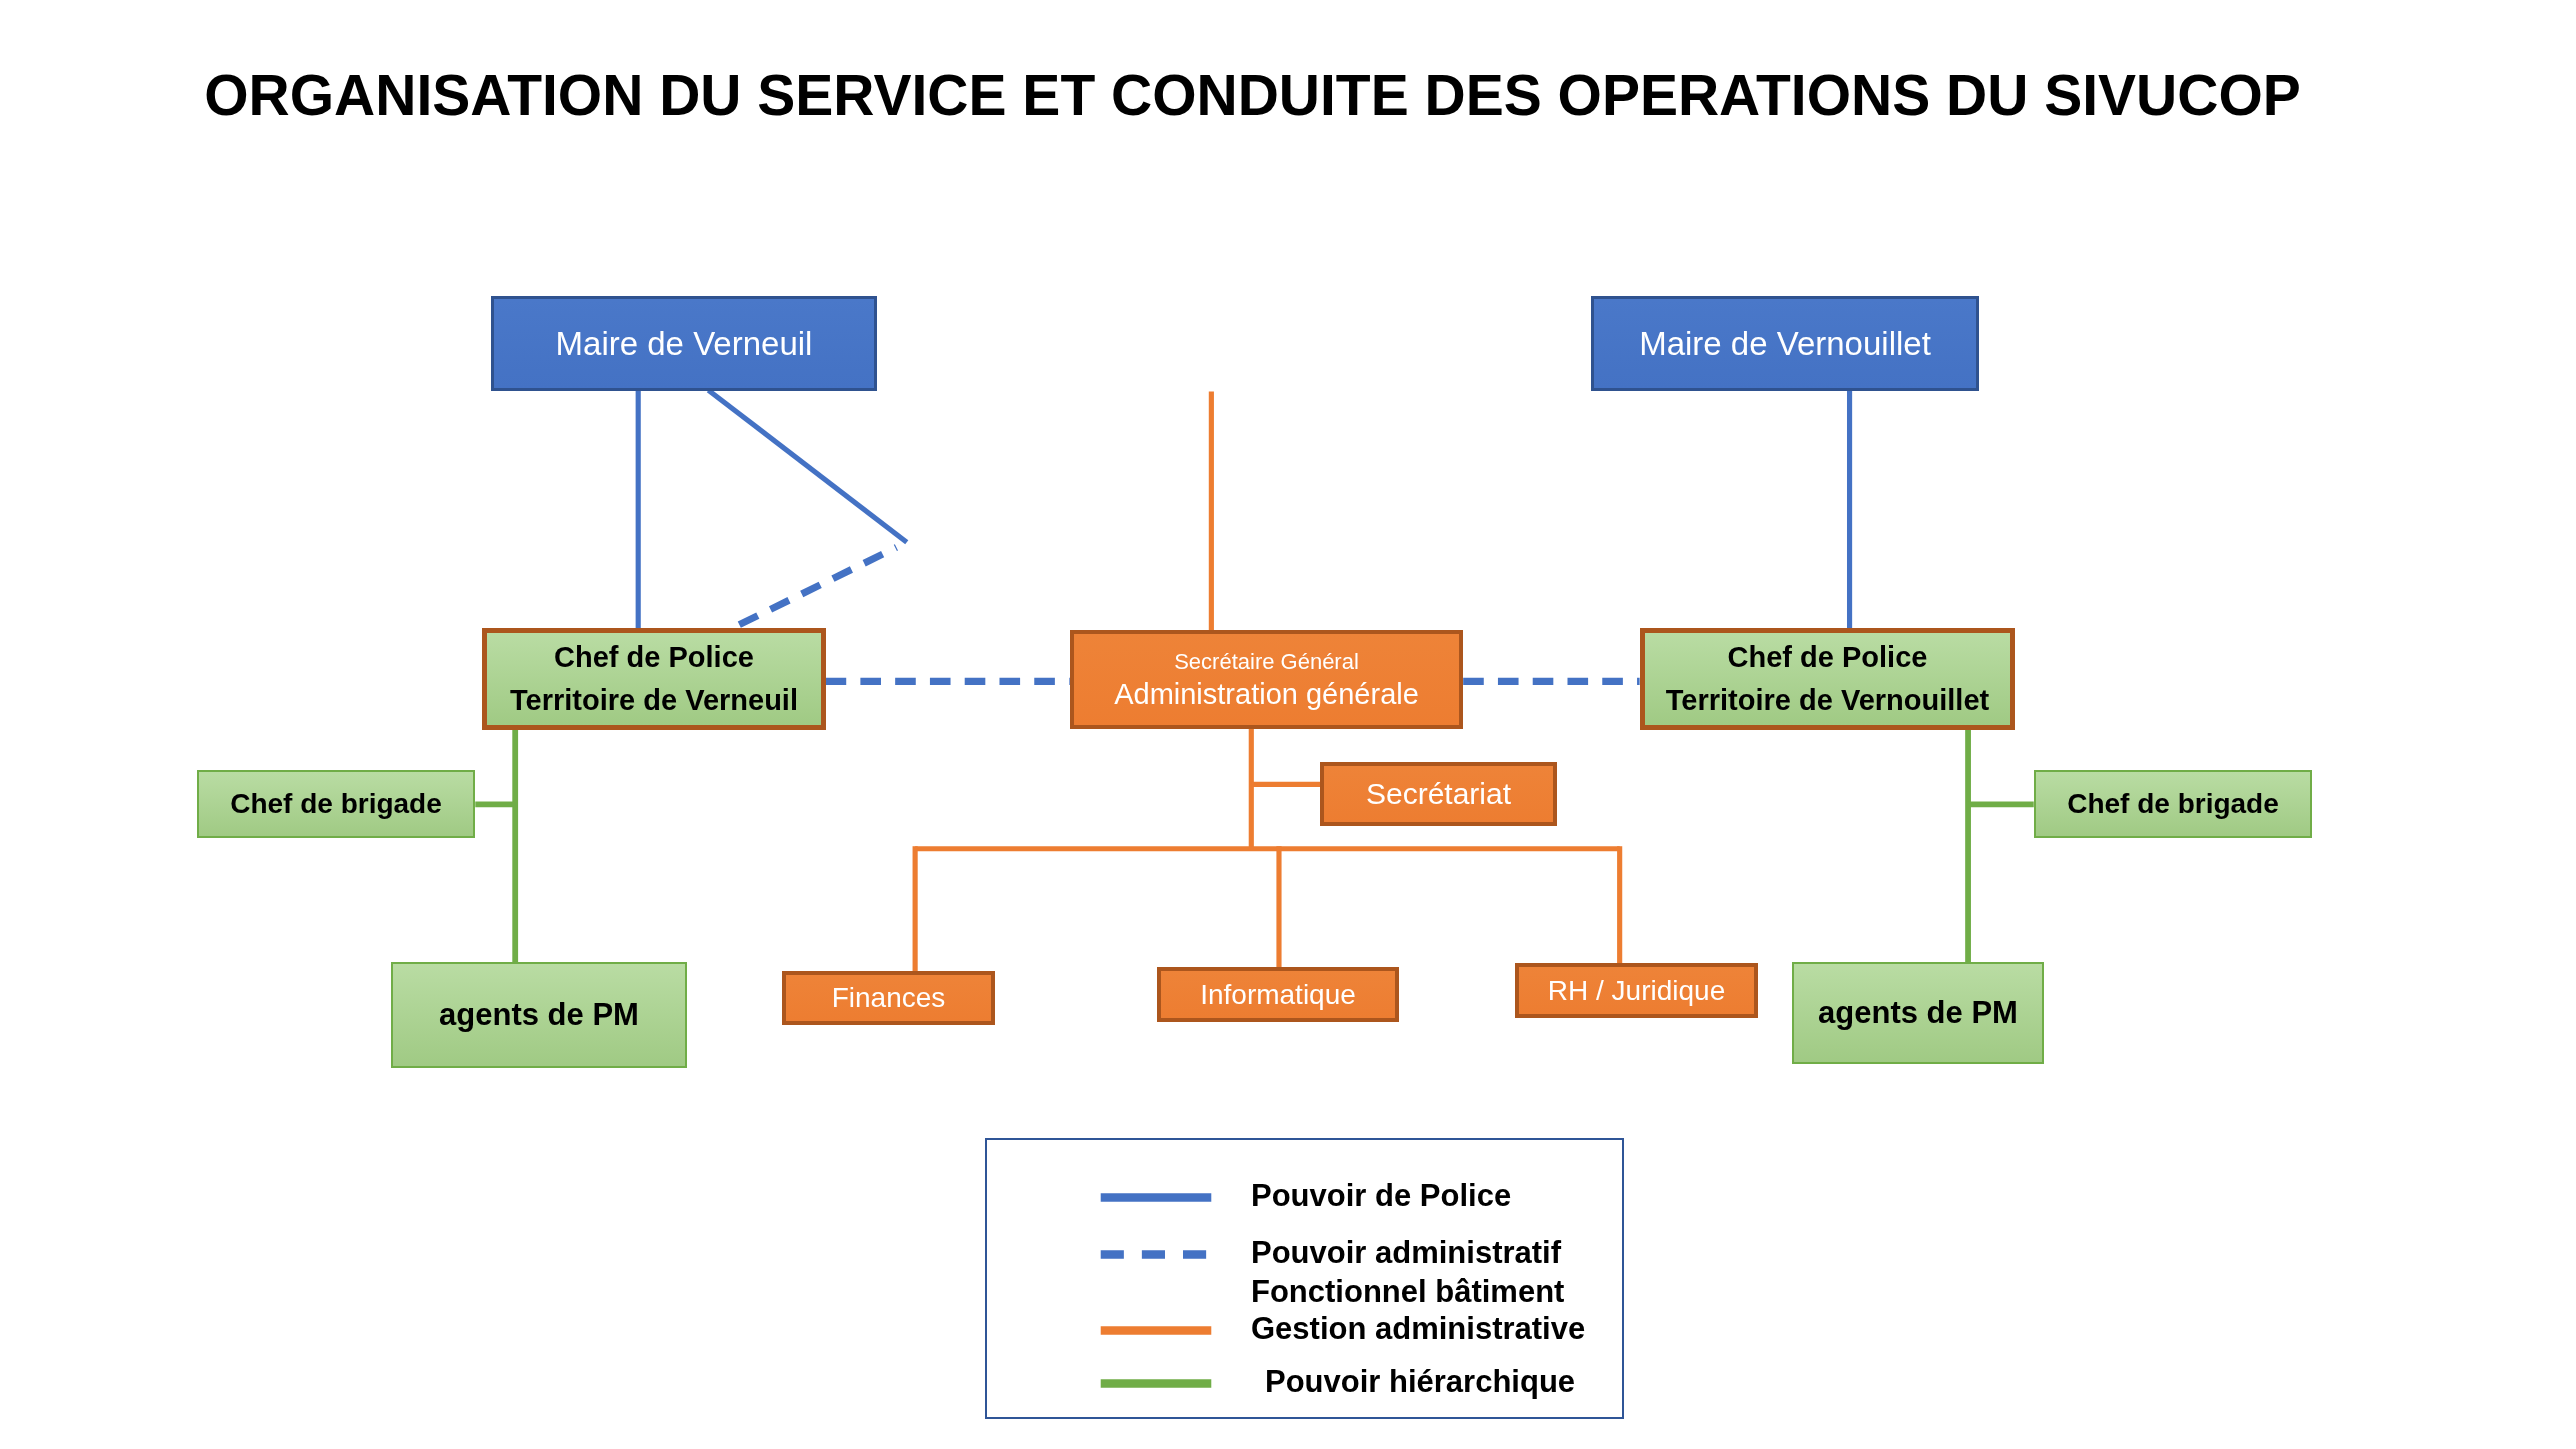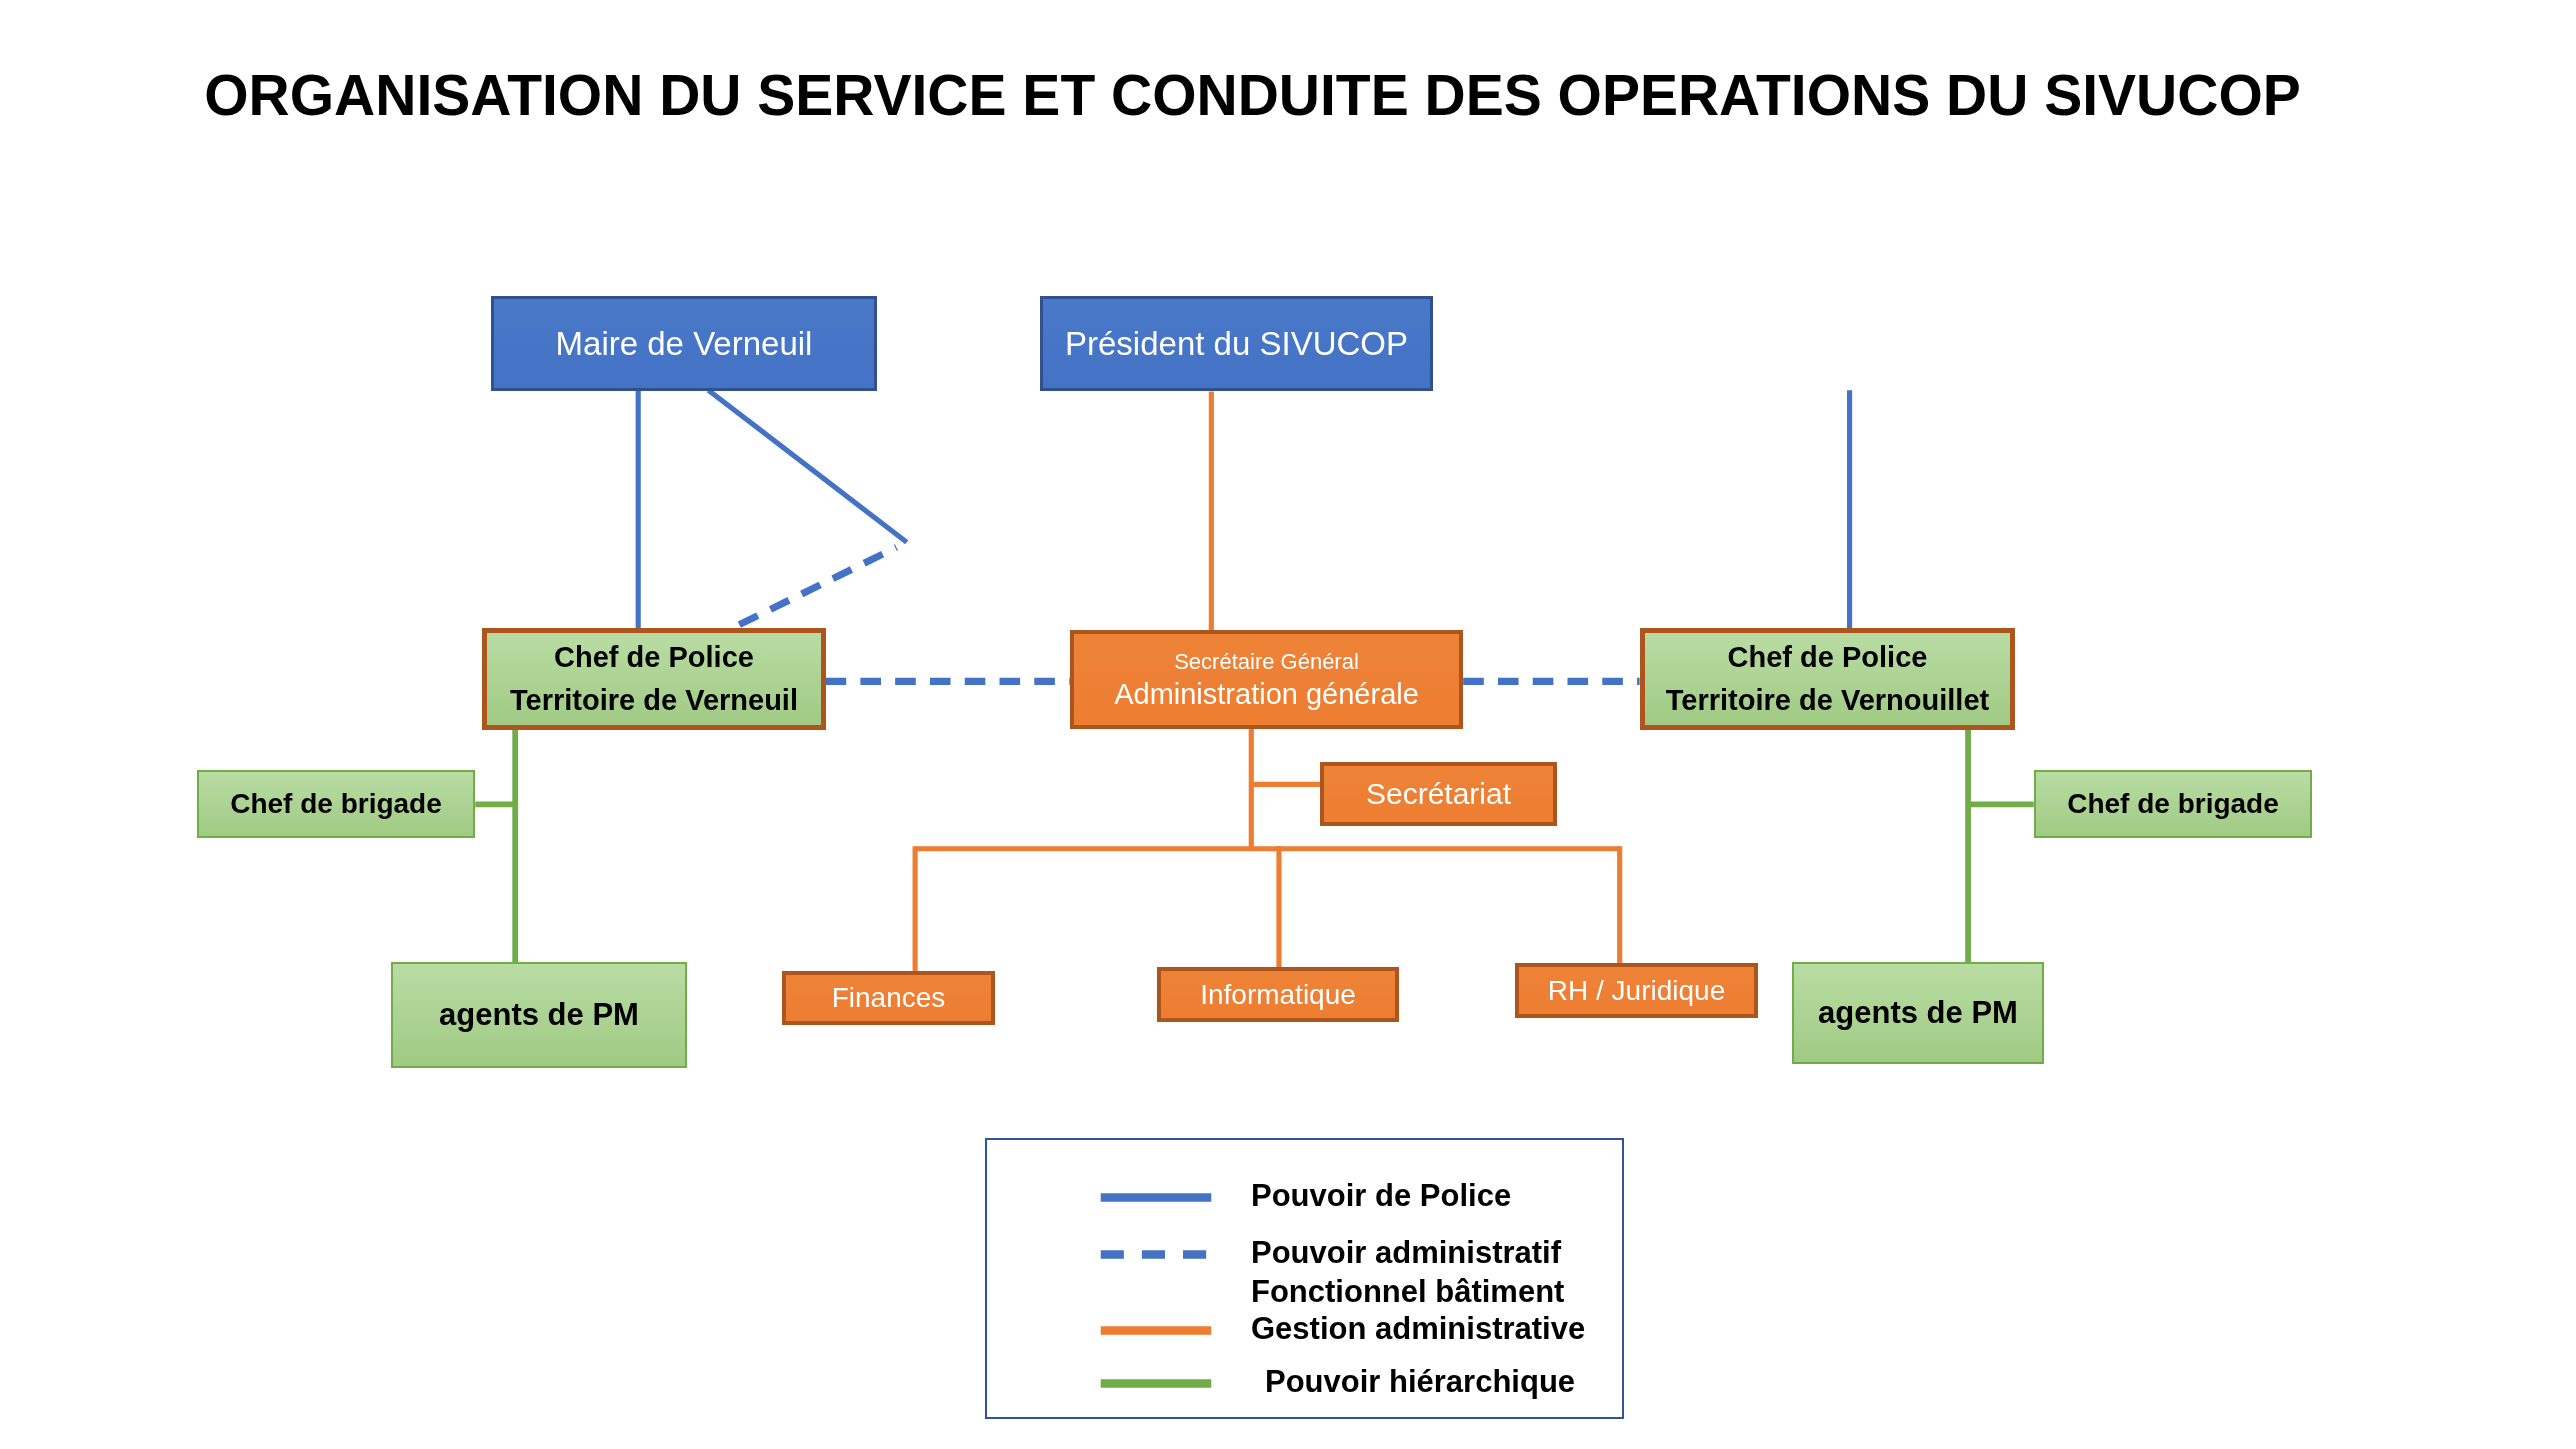--- a/index.html
+++ b/index.html
@@ -89,24 +89,24 @@
       <line x1="738" y1="1249" x2="800" y2="1249"></line>
       <line x1="3056" y1="1130" x2="3056" y2="1494"></line>
       <line x1="3056" y1="1249" x2="3158" y2="1249"></line>
     </g>
   </svg>
 
   <div class="node box-blue" style="left:491px;top:296px;width:386px;height:95px;">
     <div>Maire de Verneuil</div>
   </div>
 
-  <div class="node box-blue" style="left:1040px;top:296px;width:393px;height:95px;">
-    <div>Président du SIVUCOP</div>
+
+  <div class="node box-blue" style="left:1591px;top:296px;width:388px;height:95px;">
+    <div>Maire de Vernouillet</div>
   </div>
-
 
 
 
   <div class="node box-green-redborder two-line" style="left:482px;top:628px;width:344px;height:102px;font-size:29px;">
     <div>Chef de Police</div>
     <div>Territoire de Verneuil</div>
   </div>
 
   <div class="node box-orange" style="left:1070px;top:630px;width:393px;height:99px;">
     <div class="sg-line1">Secrétaire Général</div>

